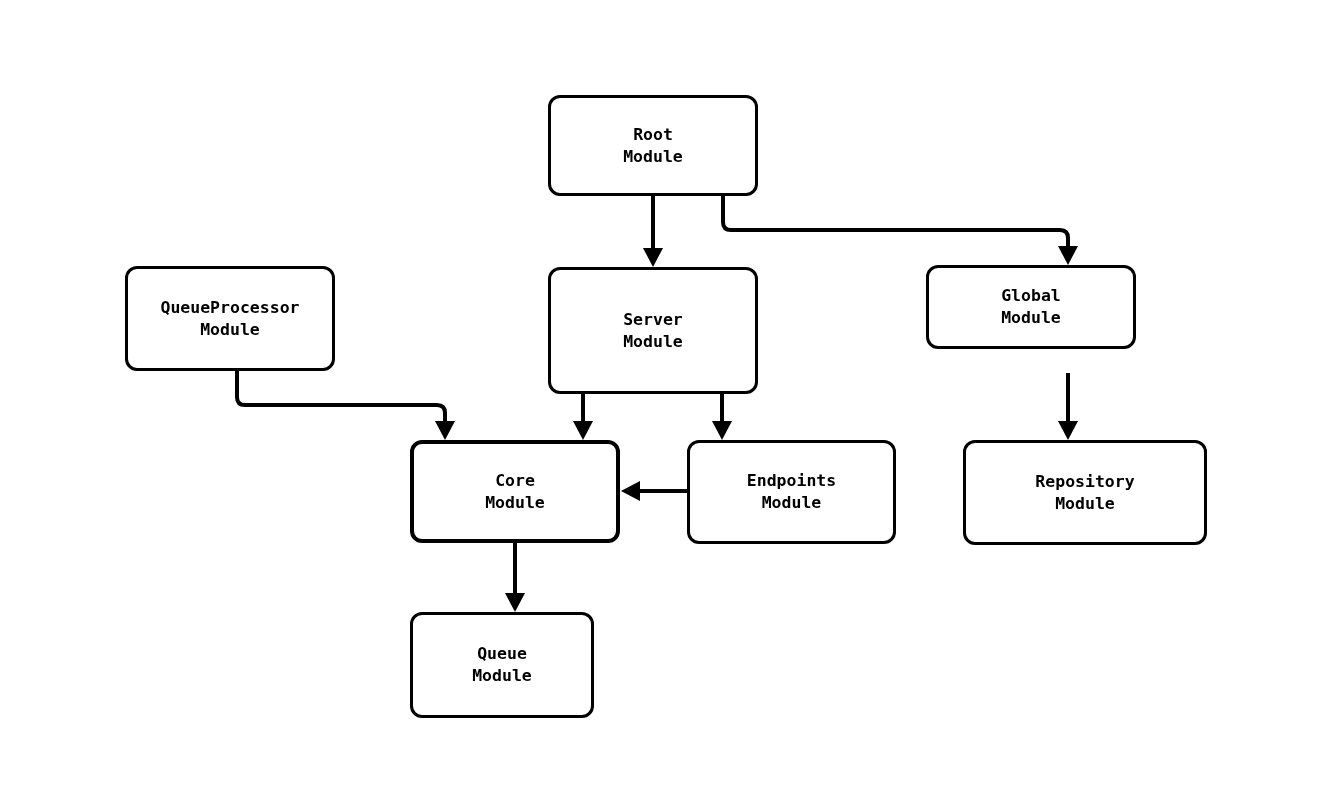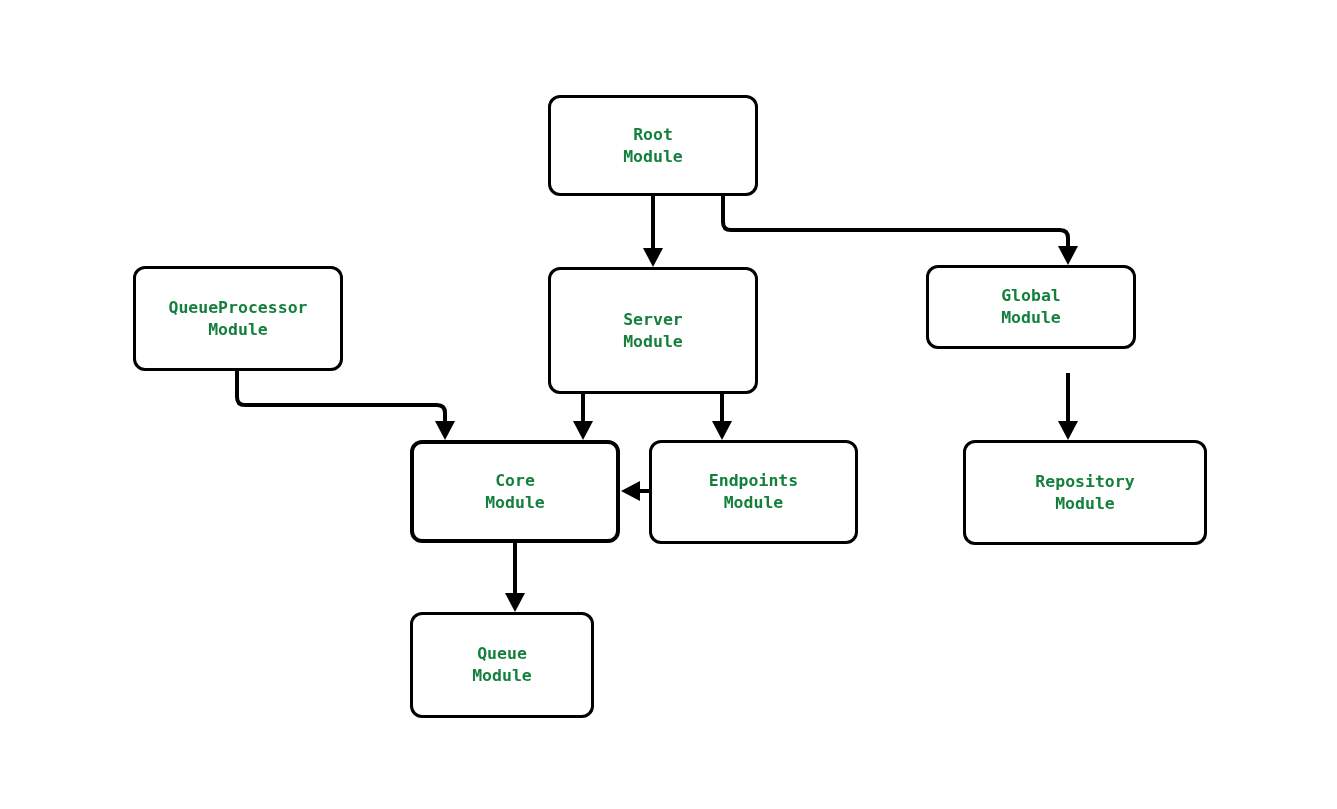--- a/index.html
+++ b/index.html
@@ -39,21 +39,21 @@
     z-index: 2;
   }
   .node.thick {
     border-width: 4px;
   }
   .node-label {
     font-family: "DejaVu Sans Mono", "Liberation Mono", monospace;
     font-size: 16.5px;
     font-weight: 700;
     line-height: 22px;
-    color: #15803d;
+    color: #000000;
     text-align: center;
     white-space: pre;
     letter-spacing: 0px;
   }
 </style>
 </head>
 <body>
 
 <div id="canvas" style="background: rgb(255, 255, 255);">
 
@@ -103,41 +103,41 @@
       <line x1="515" y1="543" x2="515" y2="593" stroke="#000000" stroke-width="4"></line>
       <path d="M505,593 L525,593 L515,612 Z" fill="#000000"></path>
     </g>
   </svg>
 
   <div class="node" style="left: 548px; top: 95px; width: 210px; height: 101px; background: rgb(255, 255, 255); border-color: rgb(0, 0, 0);">
     <div class="node-label">Root</div>
     <div class="node-label">Module</div>
   </div>
 
-  <div class="node" style="left: 133px; top: 266px; width: 210px; height: 105px; background: rgb(255, 255, 255); border-color: rgb(0, 0, 0);">
+  <div class="node" style="left: 125px; top: 266px; width: 210px; height: 105px; background: rgb(255, 255, 255); border-color: rgb(0, 0, 0);">
     <div class="node-label">QueueProcessor</div>
     <div class="node-label">Module</div>
   </div>
 
   <div class="node" style="left: 548px; top: 267px; width: 210px; height: 127px; background: rgb(255, 255, 255); border-color: rgb(0, 0, 0);">
     <div class="node-label">Server</div>
     <div class="node-label">Module</div>
   </div>
 
   <div class="node" style="left: 926px; top: 265px; width: 210px; height: 84px; background: rgb(255, 255, 255); border-color: rgb(0, 0, 0);">
     <div class="node-label">Global</div>
     <div class="node-label">Module</div>
   </div>
 
   <div class="node thick" style="left: 410px; top: 440px; width: 210px; height: 103px; background: rgb(255, 255, 255); border-color: rgb(0, 0, 0);">
     <div class="node-label">Core</div>
     <div class="node-label">Module</div>
   </div>
 
-  <div class="node" style="left: 649px; top: 440px; width: 209px; height: 104px; background: rgb(255, 255, 255); border-color: rgb(0, 0, 0);">
+  <div class="node" style="left: 687px; top: 440px; width: 209px; height: 104px; background: rgb(255, 255, 255); border-color: rgb(0, 0, 0);">
     <div class="node-label">Endpoints</div>
     <div class="node-label">Module</div>
   </div>
 
   <div class="node" style="left: 963px; top: 440px; width: 244px; height: 105px; background: rgb(255, 255, 255); border-color: rgb(0, 0, 0);">
     <div class="node-label">Repository</div>
     <div class="node-label">Module</div>
   </div>
 
   <div class="node" style="left: 410px; top: 612px; width: 184px; height: 106px; background: rgb(255, 255, 255); border-color: rgb(0, 0, 0);">

